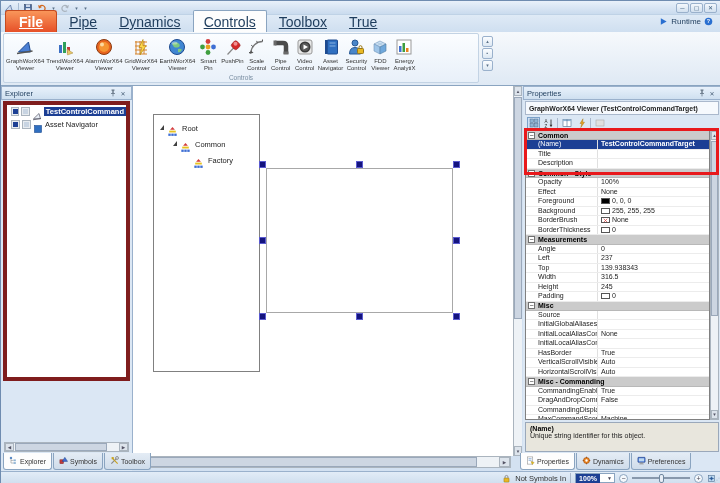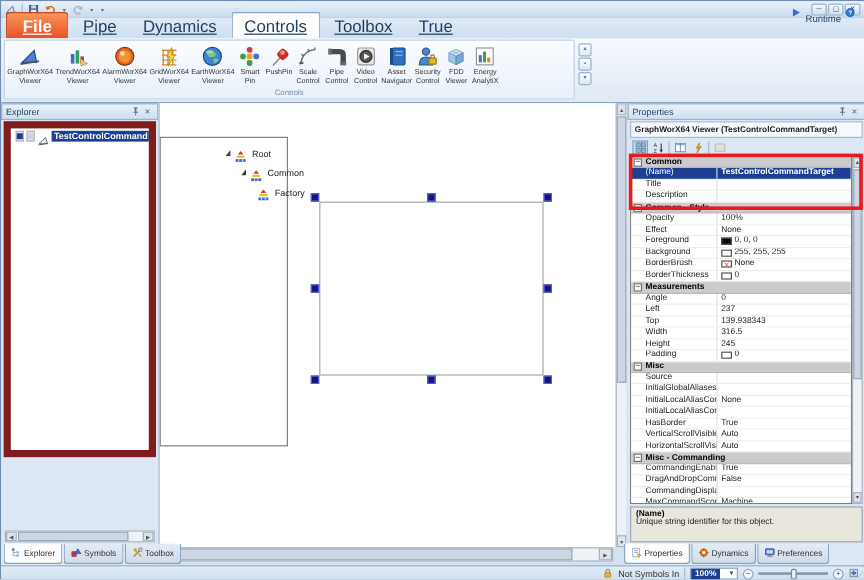--- a/index.html
+++ b/index.html
@@ -22,21 +22,21 @@
     color:#3a5a7a; background:linear-gradient(#f4f8fc,#d2e0ef); border:1px solid #9ab1cc; border-radius:2px; }
 
   
   .tabrow { position:absolute; left:0; top:14px; width:720px; height:17px;
     background:linear-gradient(#dfeaf6,#cfdff0); }
   .tabs { position:absolute; left:4px; bottom:0; display:flex; align-items:flex-end; }
   .tab { font-size:14px; color:#1e3c5c; padding:3px 10px 2px; margin-right:2px; white-space:nowrap;text-decoration:underline; }
   .tab.file { background:linear-gradient(#f9965a,#e65028); color:#fff; font-weight:bold;
     border:1px solid #c44a20; border-bottom:none; border-radius:3px 3px 0 0; padding:3px 13px 2px; }
   .tab.active { background:#fdfdfd; border:1px solid #8aa4c0; border-bottom:none; border-radius:2px 2px 0 0; }
-  .runtime { position:absolute; right:8px; bottom:12px; display:flex; align-items:flex-end; gap:3px; }
+  .runtime { position:absolute; right:8px; bottom:2px; display:flex; align-items:center; gap:3px; }
   .runtime .rt-label { font-size:8px; color:#1e3c5c; }
   .runtime svg { width:9px; height:9px; }
 
   
   .ribbon { position:absolute; left:0; top:31px; width:720px; height:54px;
     background:linear-gradient(#f6f9fc,#dfe9f4); border-bottom:1px solid #8aa4c0; }
   .rgroup { position:absolute; left:2px; top:1px; width:476px; height:50px;
     border:1px solid #c3d3e4; border-radius:2px; background:linear-gradient(#fbfdff,#e8f0f9); }
   .rbuttons { position:absolute; left:1px; top:1px; width:472px; height:38px; display:flex; overflow:hidden; }
   .rbtn { flex:0 0 auto; display:flex; flex-direction:column; align-items:center; padding:0 1px; cursor:default; }
@@ -54,21 +54,21 @@
   .panel-header { height:14px; background:linear-gradient(#e8f1fb,#cfe0f0);
     border:1px solid #9ab1cc; display:flex; align-items:center; padding:0 3px; }
   .panel-header .ph-title { flex:1; font-size:7.5px; color:#1e3c5c; }
   .panel-header .ph-btn { width:10px; height:10px; display:flex; align-items:center; justify-content:center;
     font-size:6px; color:#4a6078; }
   .panel-header .ph-btn svg { width:8px; height:8px; }
 
   
   .explorer { position:absolute; left:0; top:85px; width:131px; height:385px; background:#dbe7f4; }
   .xtree { position:absolute; left:2px; top:15px; width:127px; height:280px;
-    background:#fff; border:6px solid #7f1d1d; overflow:hidden; }
+    background:#fff; border:4px solid #7f1d1d; overflow:hidden; }
   .xrow { display:flex; align-items:center; height:13px; padding-left:4px; gap:2px; }
   .xbox { width:9px; height:9px; border:1px solid #aab4be; background:#e8ecf0;
     display:inline-flex; align-items:center; justify-content:center; }
   .xbox i { width:5px; height:5px; background:#1c3f94; display:block; }
   .xbox.empty i { background:#c8d4e2; }
   .xico { width:10px; height:10px; } .xico svg { width:10px; height:10px; }
   .xlabel { font-size:7.5px; color:#222; white-space:nowrap; }
   .xrow.sel .xlabel { background:#1c3f94; color:#fff; font-weight:bold; padding:0 2px; }
   .xscroll { position:absolute; left:3px; top:356px; width:125px; height:10px;
     background:#eef2f6; border:1px solid #aab4be; display:flex; }
@@ -462,30 +462,42 @@
           </span>
           <span class="xbox empty">
             <i></i>
           </span>
           <span class="xico"><svg viewBox="0 0 10 10">
               <path d="M1.5 7.8 L8.5 7.8 L7 2.5 Z" fill="#e8eef6" stroke="#556" stroke-width="0.7"></path>
               <line x1="1" y1="8.8" x2="9" y2="7.4" stroke="#556" stroke-width="0.8"></line>
             </svg></span>
           <span class="xlabel">TestControlCommand</span>
         </div>
+        <div class="xrow">
+          <span class="xbox">
+            <i></i>
+          </span>
+          <span class="xbox empty">
+            <i></i>
+          </span>
+          <span class="xico"><svg viewBox="0 0 10 10">
+              <rect x="1.5" y="1.5" width="7" height="7" fill="#2f6fc0" stroke="#1d4a8f" stroke-width="0.6"></rect>
+            </svg></span>
+          <span class="xlabel">Asset Navigator</span>
+        </div>
       </div>
     <div class="xscroll">
       <span class="sb-btn">◀</span>
       <span class="sb-thumb"></span>
       <span class="sb-btn" style="margin-left:auto">▶</span>
     </div>
   </div>
 
   <div class="canvas">
-    <div class="asset-box" style="left:0; top:28px;padding-left:48px;">
+    <div class="asset-box" style="left:20px; top:28px;">
       <div id="asset-tree" style="padding-top:5px;">
           <div class="atree-row" style="padding-left: 6px;">
             <span class="atri"></span>
             <span class="aico"><svg viewBox="0 0 10 10">
                 <path d="M5 0.8 L7.2 3.4 L2.8 3.4 Z" fill="#d43c3c"></path>
                 <rect x="2" y="4.2" width="6" height="1.7" fill="#e8c21f"></rect>
                 <rect x="1.2" y="6.9" width="2.2" height="2.1" fill="#3f6fd4"></rect>
                 <rect x="3.9" y="6.9" width="2.2" height="2.1" fill="#3f6fd4"></rect>
                 <rect x="6.6" y="6.9" width="2.2" height="2.1" fill="#3f6fd4"></rect>
               </svg></span>

